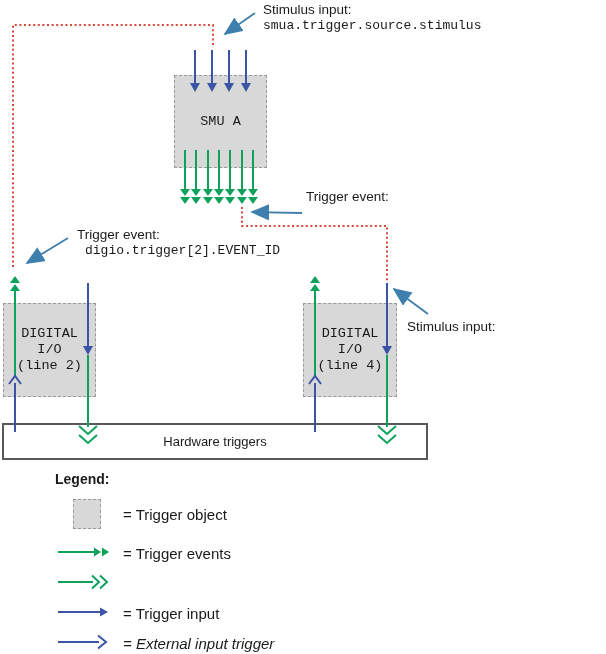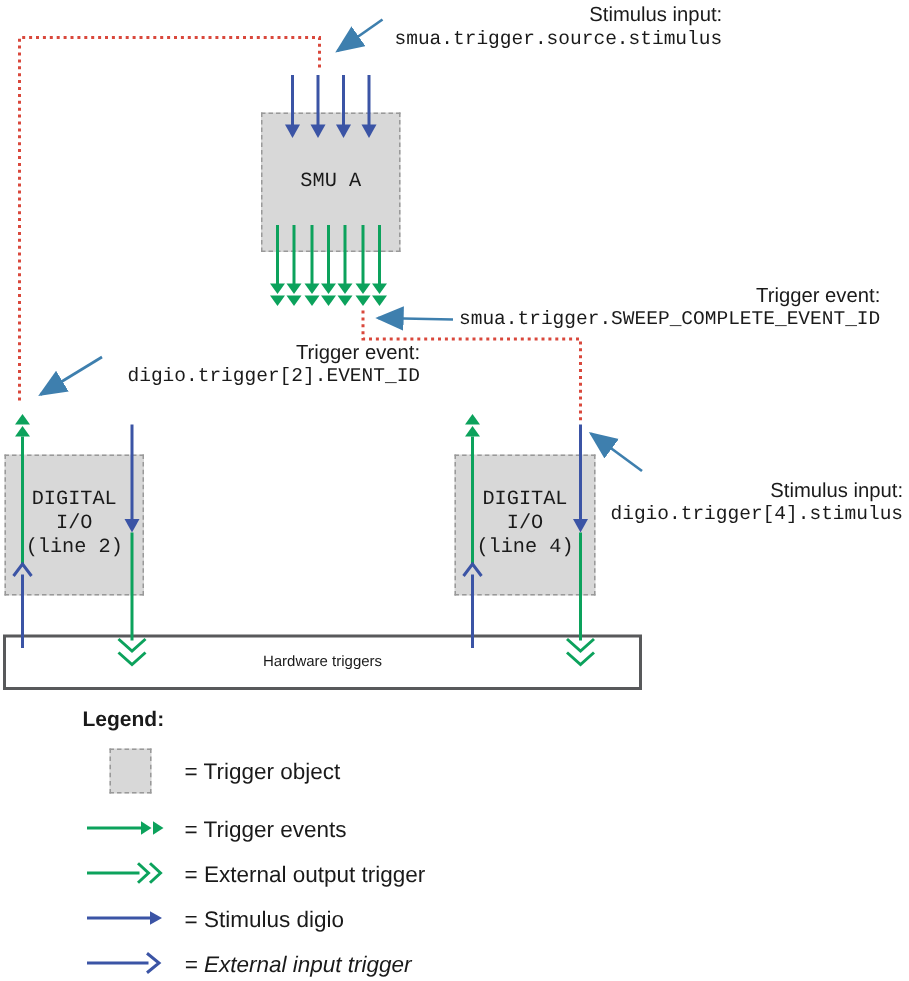--- a/index.html
+++ b/index.html
@@ -8,24 +8,24 @@
     font-family:"Liberation Sans",sans-serif;color:#1a1a1a;overflow:hidden;
   }
   .gbox{
     position:absolute;background:#d8d8d8;border:1px dashed #999;
     display:flex;flex-direction:column;align-items:center;justify-content:center;
     text-align:center;font-size:13.5px;line-height:16px;z-index:1;font-family:Liberation Mono, monospace;
   }
   .hwbox{
     position:absolute;background:#ffffff;border:2px solid #58595b;
     display:flex;align-items:center;justify-content:center;
-    font-size:10px;z-index:1;
+    font-size:13px;z-index:1;
   }
   .overlay{position:absolute;left:0;top:0;z-index:3;pointer-events:none;}
-  .callout{position:absolute;z-index:4;font-size:13.5px;line-height:15px;white-space:nowrap;text-align:right;}
+  .callout{position:absolute;z-index:4;font-size:13.5px;line-height:15px;white-space:nowrap;}
   .callout .code{display:block;margin-top:1px;}
   .code{font-family:"Liberation Mono","DejaVu Sans Mono",monospace;font-size:13px;white-space:pre;}
   .legend-title{position:absolute;left:55px;top:471px;font-size:14px;font-weight:bold;z-index:4;}
   .legend-box{position:absolute;left:73px;top:499px;width:26px;height:28px;
     background:#d8d8d8;border:1px dashed #999;z-index:4;}
   .legend-label{position:absolute;left:123px;font-size:15px;white-space:nowrap;z-index:4;}
   .legend-sym{position:absolute;left:58px;z-index:4;}
 </style>
 </head>
 <body>
@@ -167,57 +167,54 @@
     </g>
   </svg>
 
   <div class="callout" style="left:263px;top:2px;">
     <span>Stimulus input:</span>
     <span class="code">smua.trigger.source.stimulus</span>
   </div>
 
   <div class="callout" style="left:306px;top:189px;">
     <span>Trigger event:</span>
-    <span class="code">smua.trigger.SWEEP_COMPLETE_EVENT_ID</span>
   </div>
 
   <div class="callout" style="left:77px;top:227px;">
     <span>Trigger event:</span>
     <span class="code" style="margin-left:8px;">digio.trigger[2].EVENT_ID</span>
   </div>
 
   <div class="callout" style="left:407px;top:319px;">
     <span>Stimulus input:</span>
-    <span class="code">digio.trigger[4].stimulus</span>
   </div>
 
   <div class="legend-title">Legend:</div>
 
   <div class="legend-box"></div>
   <div class="legend-label" style="top:506px;">= Trigger object</div>
 
   <svg class="legend-sym" style="top:544px;" width="52" height="16" viewBox="0 0 52 16">
     <line x1="0" y1="8" x2="37" y2="8" stroke="#0ca25c" stroke-width="2"></line>
     <polygon points="36,3.5 36,12.5 43,8" fill="#0ca25c"></polygon>
     <polygon points="44,3.5 44,12.5 51,8" fill="#0ca25c"></polygon>
   </svg>
   <div class="legend-label" style="top:545px;">= Trigger events</div>
 
   <svg class="legend-sym" style="top:574px;" width="52" height="16" viewBox="0 0 52 16">
     <line x1="0" y1="8" x2="35" y2="8" stroke="#0ca25c" stroke-width="2"></line>
     <polyline points="34,1.5 41,8 34,14.5" stroke="#0ca25c" stroke-width="2" fill="none"></polyline>
     <polyline points="42,1.5 49,8 42,14.5" stroke="#0ca25c" stroke-width="2" fill="none"></polyline>
   </svg>
-  <div class="legend-label" style="top:575px;">= External output trigger</div>
 
   <svg class="legend-sym" style="top:604px;" width="52" height="16" viewBox="0 0 52 16">
     <line x1="0" y1="8" x2="43" y2="8" stroke="#3b54a5" stroke-width="2"></line>
     <polygon points="42,3.5 42,12.5 50,8" fill="#3b54a5"></polygon>
   </svg>
-  <div class="legend-label" style="top:605px;">= Stimulus digio</div>
+  <div class="legend-label" style="top:605px;">= Trigger input</div>
 
   <svg class="legend-sym" style="top:634px;" width="52" height="16" viewBox="0 0 52 16">
     <line x1="0" y1="8" x2="41" y2="8" stroke="#3b54a5" stroke-width="2"></line>
     <polyline points="40,1.5 48,8 40,14.5" stroke="#3b54a5" stroke-width="2" fill="none"></polyline>
   </svg>
   <div class="legend-label" style="top:635px;font-style:italic;">= External input trigger</div>
 
 </div>
 
 </body></html>

